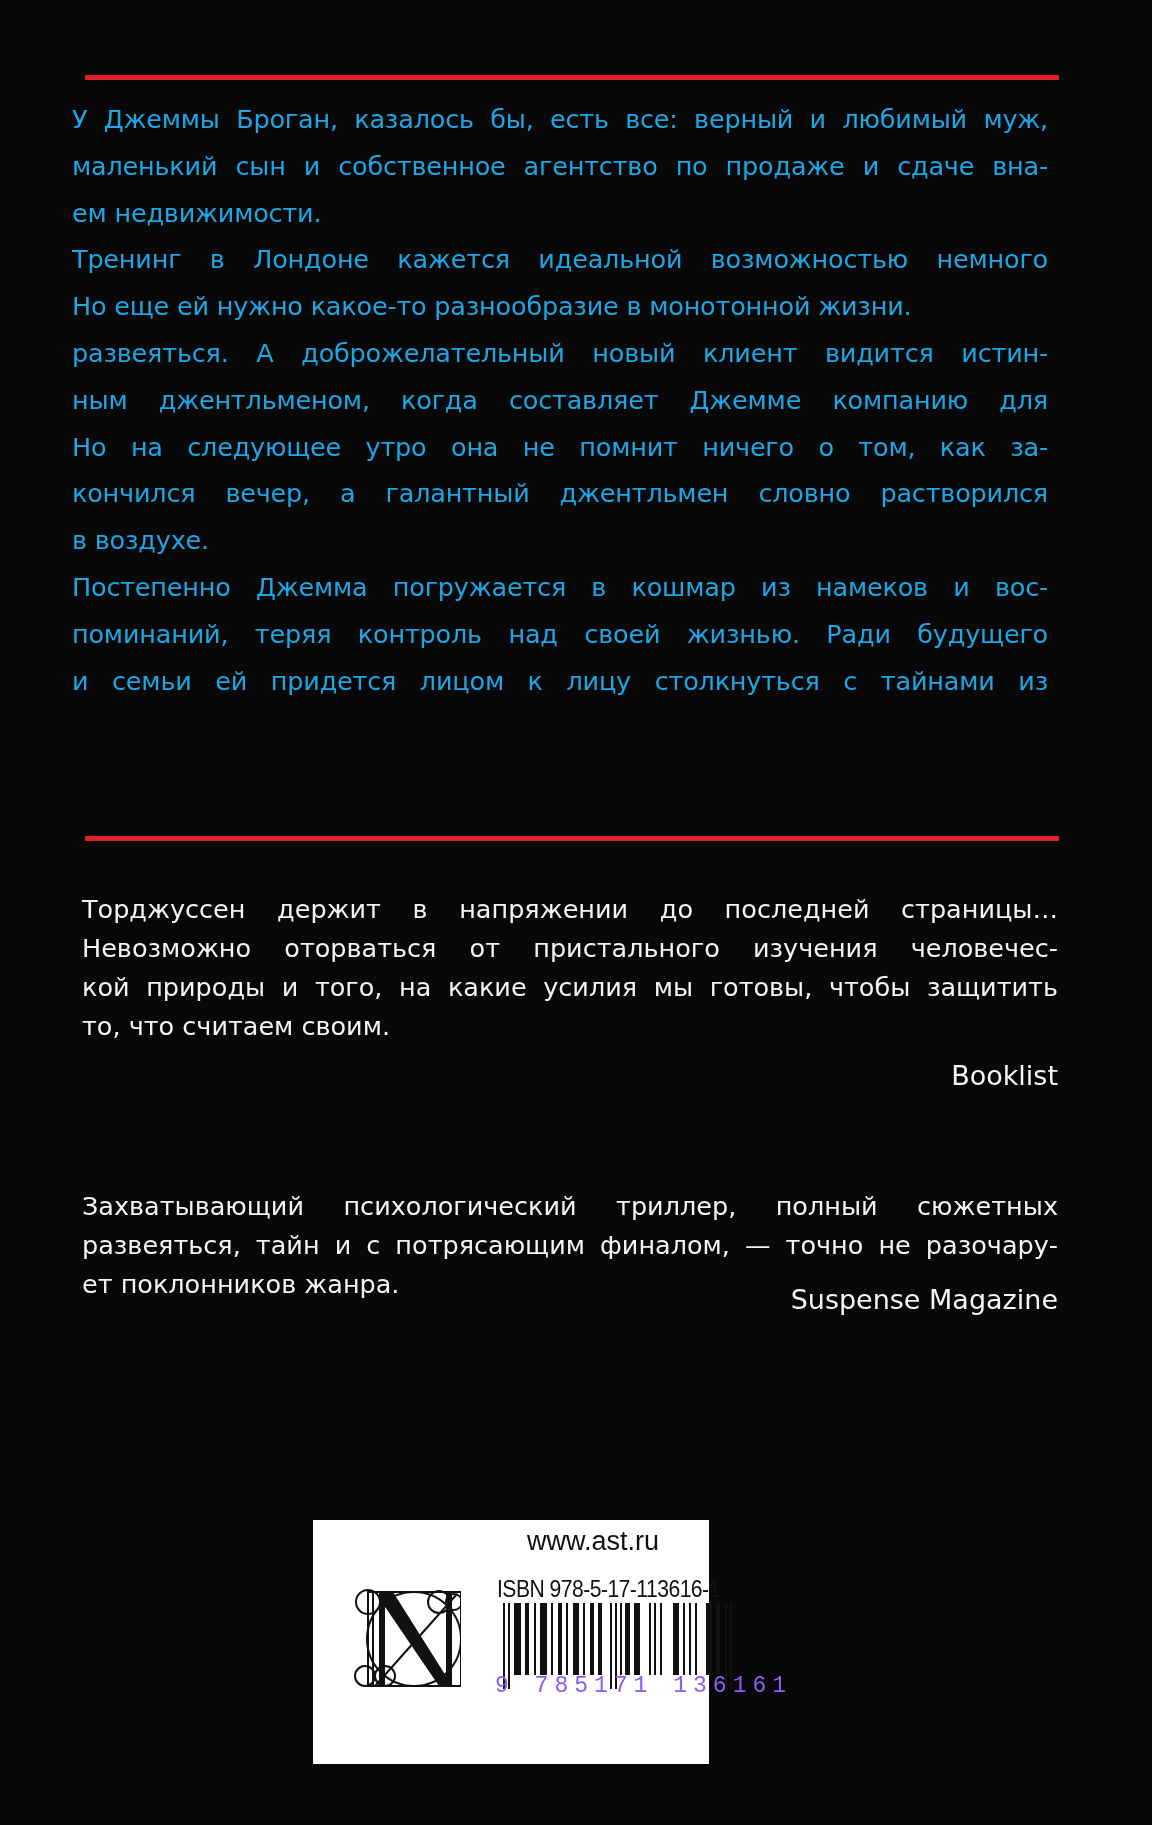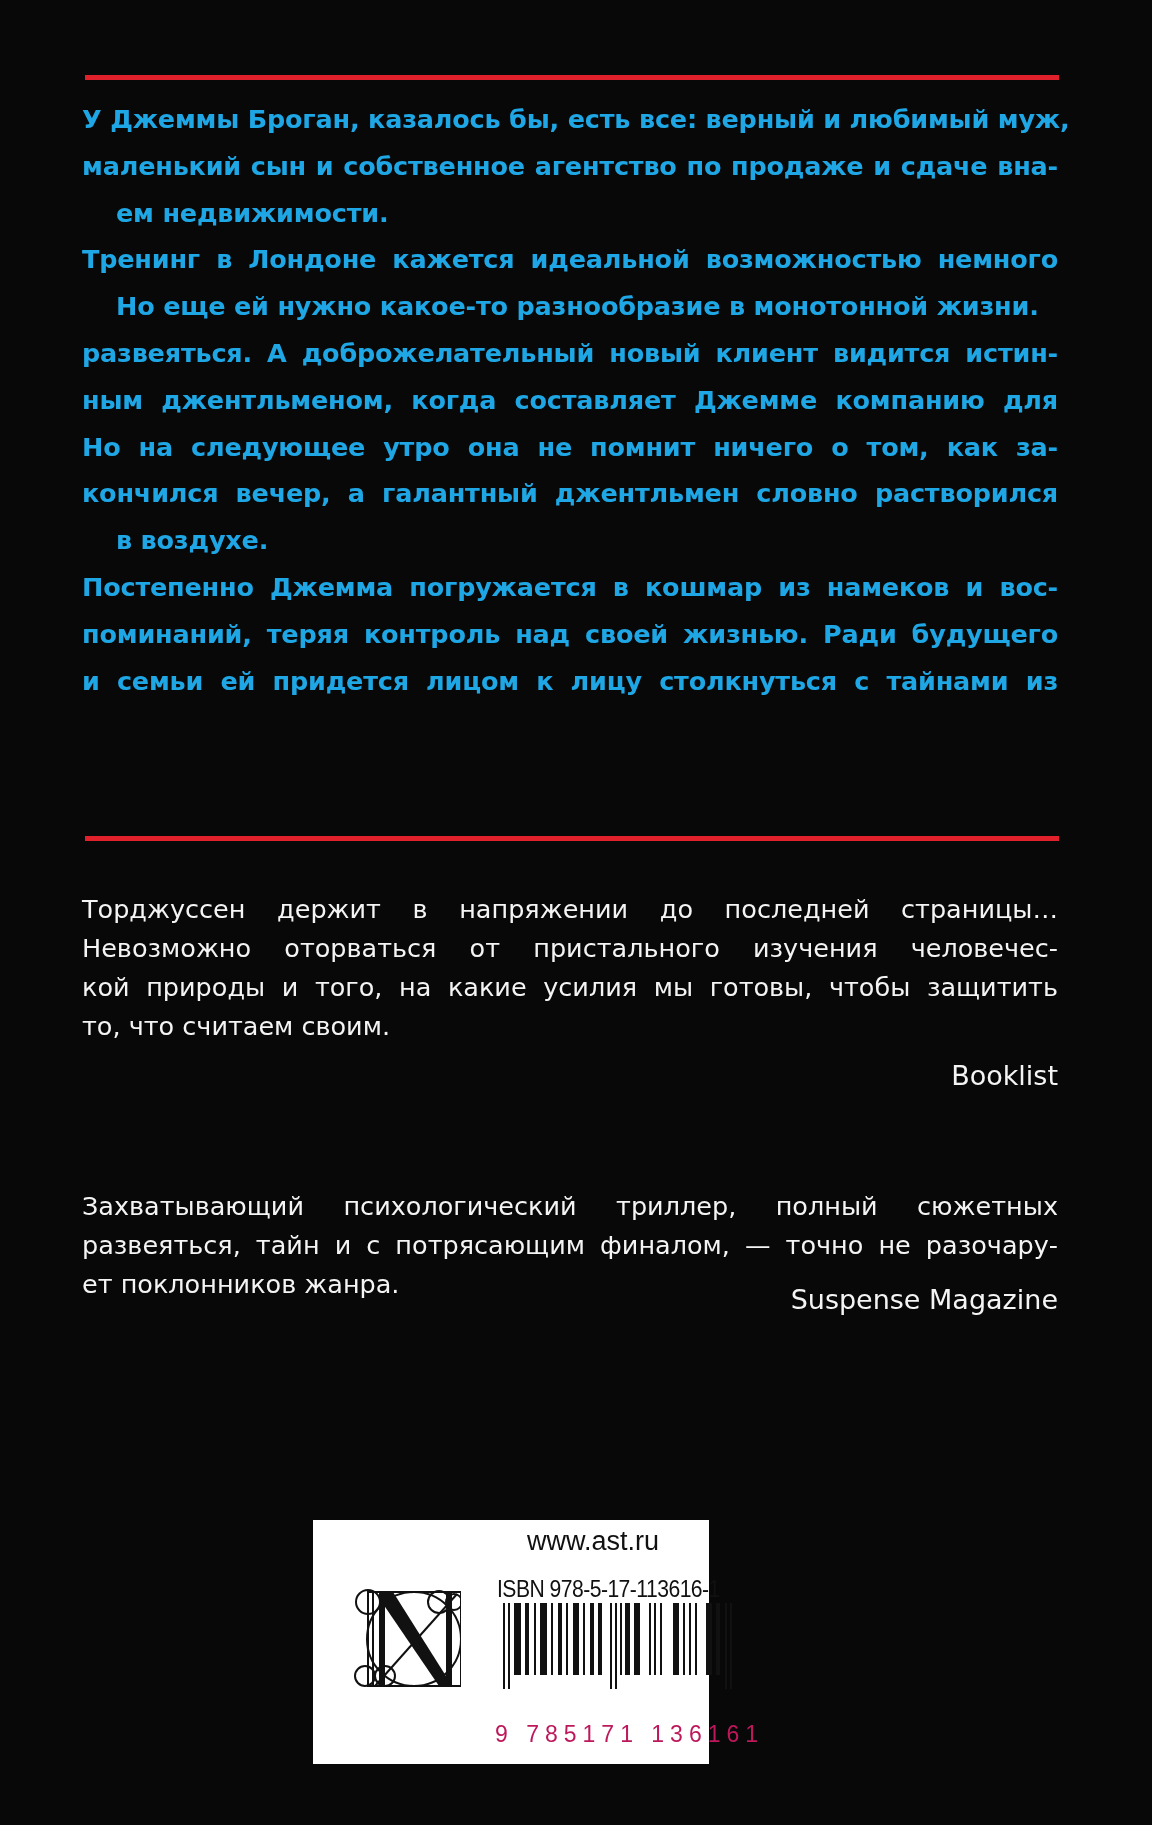--- a/index.html
+++ b/index.html
@@ -7,34 +7,34 @@
     width: 1152px; height: 1825px;
     background: #080808;
     position: relative; overflow: hidden;
     font-family: "DejaVu Sans", "Liberation Sans", sans-serif;
   }
   .rule {
     position: absolute; left: 85px; width: 974px; height: 5px;
     background: #e0202a;
   }
   .blurb {
-    position: absolute; left: 82px; width: 976px;
+    position: absolute; left: 72px; width: 976px;
     color: #1fa6e4;
-    font-weight: bold;
+    font-weight: normal;
     font-size: 25.5px;
     line-height: 46.8px;
     letter-spacing: -0.2px;
   }
   .blurb p { margin: 0; }
   .line {
     display: block; white-space: nowrap;
     text-align: justify; text-align-last: justify;
     height: 46.8px;
   }
-  .line.last { text-align-last: left; margin-left: 34px; }
+  .line.last { text-align-last: left; }
   .quote {
     position: absolute; left: 82px; width: 976px;
     color: #f4f4f4;
     font-size: 25.5px;
     line-height: 39px;
     margin-top: 15px;
   }
   .quote .qline {
     display: block; white-space: nowrap;
     text-align: justify; text-align-last: justify;
@@ -63,25 +63,24 @@
     letter-spacing: -0.6px;
     transform: scaleX(0.88); transform-origin: left top;
     white-space: nowrap;
   }
   .bars {
     position: absolute; left: 190px; top: 83px;
     width: 230px; height: 86px;
   }
   .digits {
     position: absolute; left: 182px; top: 153px;
-    font-size: 23px; color: #be185d;
-    font-family: Liberation Sans, sans-serif;
+    font-size: 23px; color: #8b5cf6;
+    font-family: Liberation Mono, monospace;
     white-space: nowrap; letter-spacing: 6px;
     background: transparent;
-    margin-top: 48px;
   }
   .logo {
     position: absolute; left: 38px; top: 64px;
     width: 110px; height: 110px;
   }
 </style>
 </head>
 <body>
 
 <div class="rule" style="top:75px;"></div>

